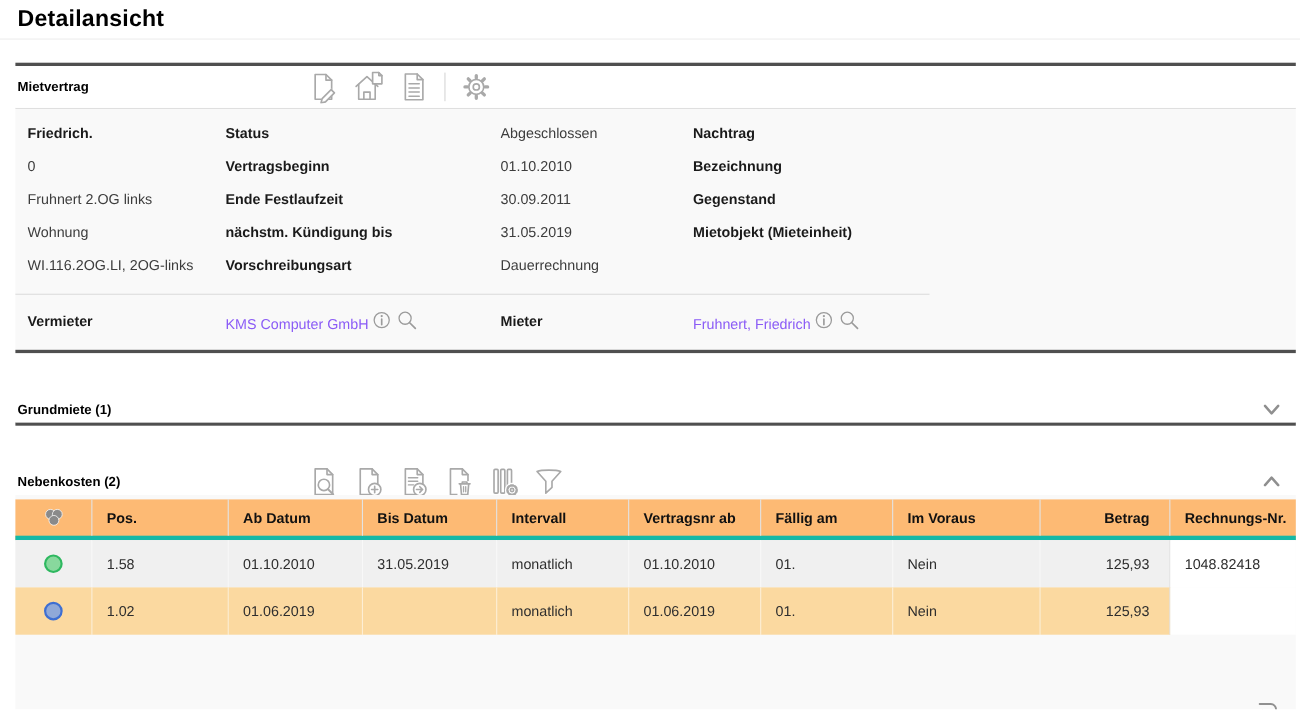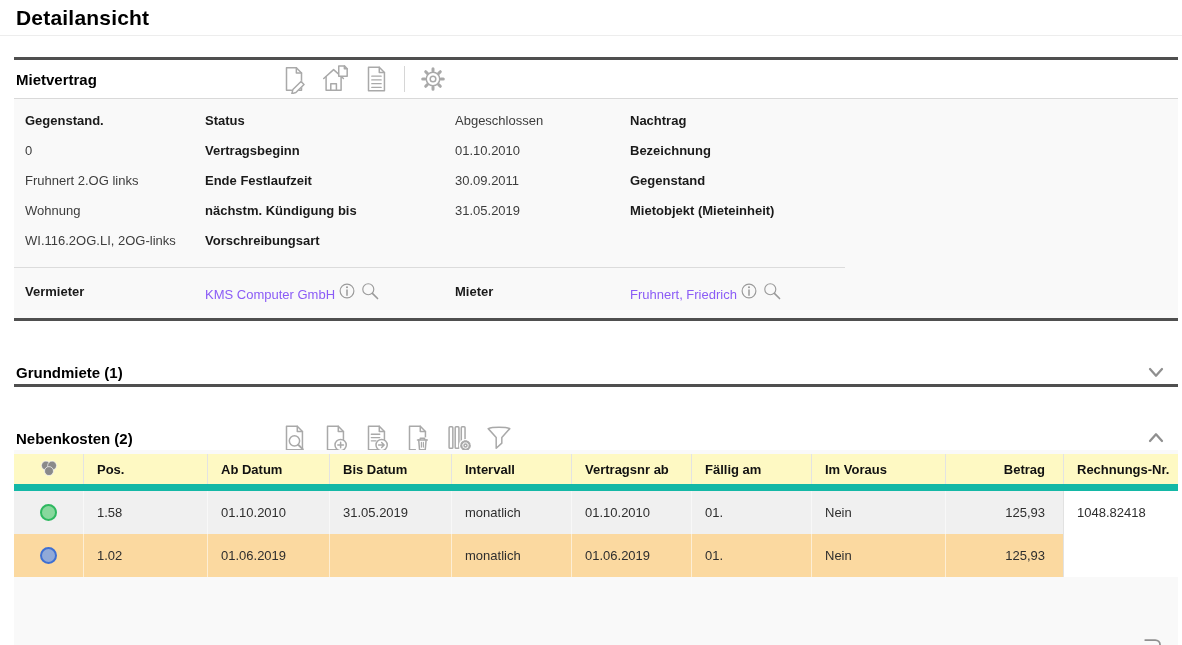--- a/index.html
+++ b/index.html
@@ -14,21 +14,21 @@
     border-bottom:1px solid #ededed; }
   .title-bar h1 { font-size:21px; font-weight:bold; color:#000; letter-spacing:.2px; }
   .top-gap { height:21px; }
   .content { margin:0 4px 0 14px; }
   .rule-dark { height:3px; background:#4f4f4f; }
   .rule-light { height:1px; background:#d9d9d9; }
 
   
   .sec-header { position:relative; height:38px; display:flex; align-items:center; background:#fff; }
   .sec-header.tall { height:24px;margin-top:39px; }
-  .sec-title { font-size:15px; font-weight:bold; color:#000; padding-left:2px; }
+  .sec-title { font-size:12px; font-weight:bold; color:#000; padding-left:2px; }
   .toolbar { position:absolute; left:264px; top:0; height:100%; display:flex; align-items:center; gap:9px; }
   .tb-icon { width:32px; height:32px; display:flex; align-items:center; justify-content:center; cursor:pointer; }
   .tb-icon svg { width:30px; height:30px; stroke:#a9a9a9; fill:none; stroke-width:1.6;
     stroke-linecap:round; stroke-linejoin:round; }
   .tb-divider { width:1px; height:26px; background:#d6d6d6; margin:0 3px; }
   .chevron { position:absolute; right:10px; top:50%; transform:translateY(-50%);
     width:24px; height:24px; cursor:pointer; }
   .chevron svg { width:24px; height:24px; stroke:#8f8f8f; fill:none; stroke-width:3;
     stroke-linecap:round; stroke-linejoin:round; }
 
@@ -44,21 +44,21 @@
     padding-left:11px; height:46px; align-items:center; }
   .party-val { display:flex; align-items:flex-end; gap:1px; color:#8b5cf6; white-space:nowrap; }
   .mini-icon { width:22px; height:22px; cursor:pointer; flex:none; }
   .mini-icon svg { width:22px; height:22px; stroke:#9b9b9b; fill:none; stroke-width:1.7;
     stroke-linecap:round; stroke-linejoin:round; }
 
   
   .nk-body { position:relative; background:#f9f9f9; height:216px; padding-top:4px; }
   .grid-table { width:1164px; }
   .t-row { display:grid; grid-template-columns:70px 124px 122px 122px 120px 120px 120px 134px 118px 1fr; }
-  .t-head { height:37px; background:#fef9c3; border-bottom:7px solid #14b8a6; }
+  .t-head { height:37px; background:#fdba74; border-bottom:4px solid #14b8a6; }
   .t-head .cell { font-weight:bold; color:#111; border-right:1px solid #e3e3e3; }
   .t-head .cell:last-child { border-right:none; }
   .cell { display:flex; align-items:center; padding-left:13px; white-space:nowrap; overflow:hidden; }
   .cell.num { justify-content:flex-end; padding-right:18px; padding-left:0; }
   .data-row { height:43px; cursor:pointer; }
   .data-row .cell { border-right:1px solid rgba(255,255,255,.55); }
   .data-row .cell.num { border-right:1px solid #e2e2e2; }
   .data-row .cell.plain { background:#fff; border-right:none; }
   .row-gray .cell { background:#f0f0f0; }
   .row-sel .cell { background:#fbd9a0; }
@@ -124,21 +124,21 @@
               <path d="M22 22l1.8 1.8M10 22l-1.8 1.8M10 10L8.2 8.2M22 10l1.8-1.8"></path>
             </g>
           </svg>
         </div>
       </div>
     </div>
     <div class="rule-light"></div>
 
     <div class="mv-body">
       <div class="fields-grid">
-        <div class="f-label">Gegenstand.</div>
+        <div class="f-label">Friedrich.</div>
         <div class="f-label">Status</div>
         <div class="f-value">Abgeschlossen</div>
 
         <div class="f-label">Nachtrag</div>
         <div class="f-value">0</div>
         <div class="f-label">Vertragsbeginn</div>
         <div class="f-value">01.10.2010</div>
 
         <div class="f-label">Bezeichnung</div>
         <div class="f-value">Fruhnert 2.OG links</div>
@@ -146,20 +146,21 @@
         <div class="f-value">30.09.2011</div>
 
         <div class="f-label">Gegenstand</div>
         <div class="f-value">Wohnung</div>
         <div class="f-label">nächstm. Kündigung bis</div>
         <div class="f-value">31.05.2019</div>
 
         <div class="f-label">Mietobjekt (Mieteinheit)</div>
         <div class="f-value">WI.116.2OG.LI, 2OG-links</div>
         <div class="f-label">Vorschreibungsart</div>
+        <div class="f-value">Dauerrechnung</div>
       </div>
 
       <div class="party-rule"></div>
 
       <div class="party-row">
         <div class="f-label">Vermieter</div>
         <div class="party-val">
           <span>KMS Computer GmbH</span>
           <span class="mini-icon">
             <svg viewBox="0 0 32 32">

